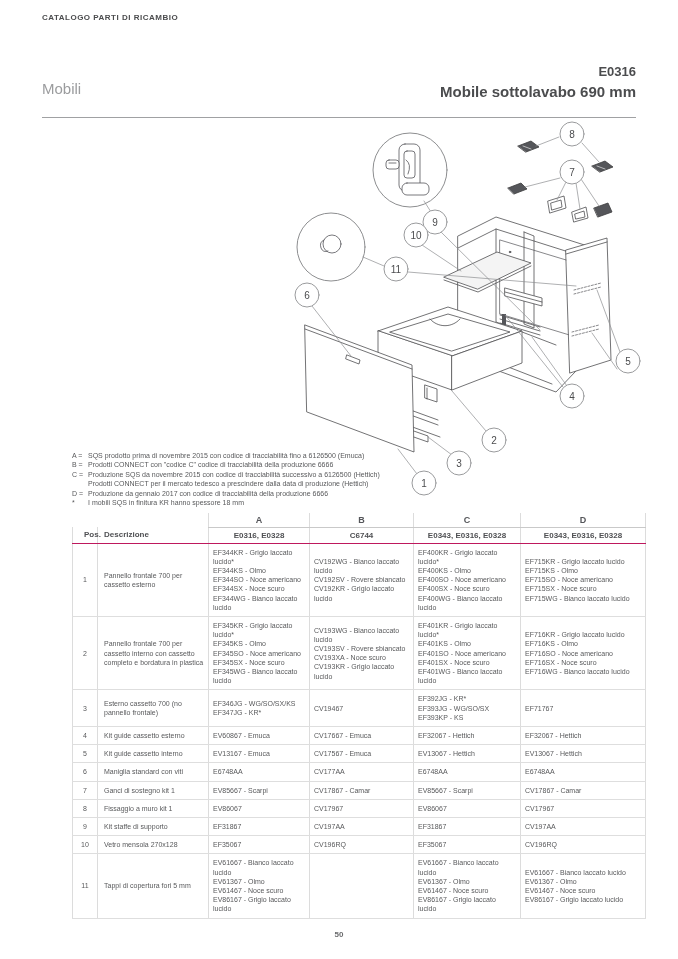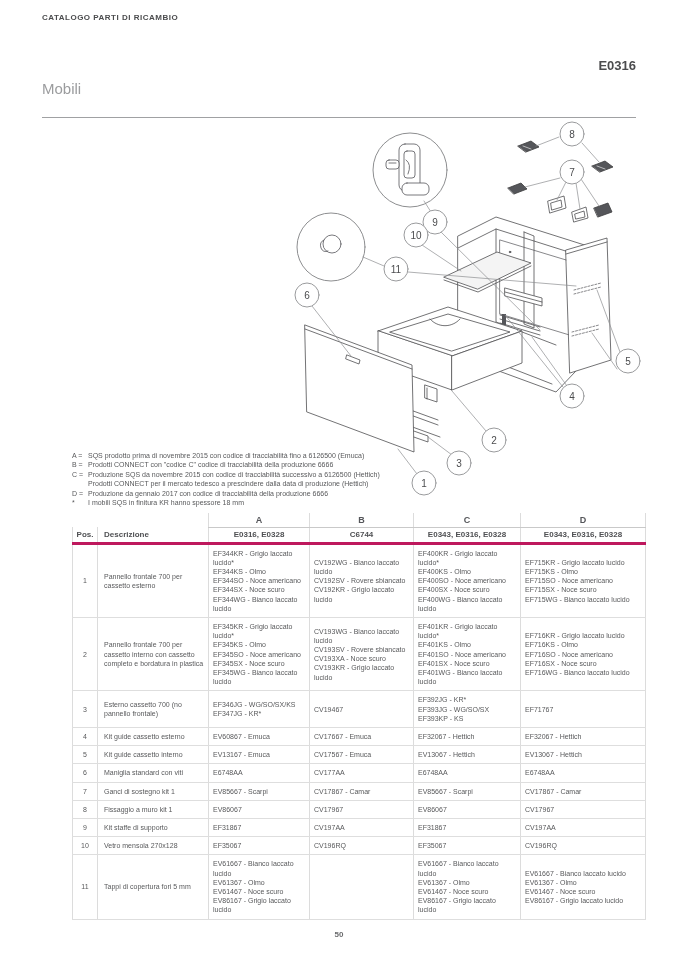--- a/index.html
+++ b/index.html
@@ -6,21 +6,21 @@
   html,body { background:#ffffff; }
   body { font-family:"Liberation Sans", sans-serif; color:#55565a; }
   .page { position:relative; width:678px; height:955px; background:#fff; overflow:hidden; }
 
   
   .eyebrow { position:absolute; left:42px; top:13px; font-size:8px; font-weight:700;
              letter-spacing:.5px; color:#4b4c4e; }
   .category { position:absolute; left:42px; top:56px; font-size:15px; color:#9b9c9e;margin-top:24px; }
   .title { position:absolute; left:40px; top:72px; font-size:29px; font-weight:700;
            color:#636468; letter-spacing:-.3px; }
-  .prod-code { position:absolute; right:42px; top:58px; font-size:13px; font-weight:700;
+  .prod-code { position:absolute; right:42px; top:64px; font-size:13px; font-weight:700;
                color:#4b4c4e; text-align:right; }
   .prod-name { position:absolute; right:42px; top:83px; font-size:15px; font-weight:700;
                color:#4b4c4e; text-align:right; }
   .title-rule { position:absolute; left:42px; top:117px; width:594px; height:1px;
                 background:#a0a1a3; }
 
   
   .diagram { position:absolute; left:0; top:0; width:678px; height:959px; pointer-events:none; }
   .diagram text { font-family:"Liberation Sans", sans-serif; }
 
@@ -33,40 +33,41 @@
 
   
   .parts-table { position:absolute; left:72px; top:513px; width:573px;
                  border-collapse:collapse; table-layout:fixed; }
   .parts-table th, .parts-table td { border-left:1px solid #dcdcdc; vertical-align:middle;
                  font-weight:400; text-align:left; }
   .parts-table th:last-child, .parts-table td:last-child { border-right:1px solid #dcdcdc; }
   .letters-row th { border-bottom:1px solid #c9c9c9; font-size:9px; font-weight:700;
                  text-align:center; color:#55565a; height:14px; }
   .letters-row th.corner { border:none; }
-  .codes-row th { border-bottom:3px solid #be185d; font-size:8px; font-weight:700;
-                 color:#4f5053; height:16px; text-align:center; padding:2px 3px; }
+  .codes-row th { border-bottom:1px solid #be185d; font-size:8px; font-weight:700;
+                 color:#4f5053; height:16px; text-align:center; padding:2px 11px; }
   .codes-row th.h-pos { text-align:center; }
   .codes-row th.h-desc { text-align:left; padding-left:6px; }
   .parts-table td { border-bottom:1px solid #dedede; font-size:7px; line-height:9.2px;
                  color:#58595b; padding:4px 4px; white-space:pre-line; }
   .parts-table td.col-pos { text-align:center; }
   .parts-table td.col-desc { padding-left:6px; }
 
   .page-number { position:absolute; left:0; top:930px; width:678px; text-align:center;
                  font-size:8px; font-weight:700; color:#6a6b6d; }
 </style>
 </head>
 <body>
 
 <div class="page">
 
   <div class="eyebrow">CATALOGO PARTI DI RICAMBIO</div>
   <div class="category">Mobili</div>
   <div class="prod-code">E0316</div>
+  <div class="prod-name">Mobile sottolavabo 690 mm</div>
   <div class="title-rule"></div>
 
   <svg class="diagram" viewBox="0 0 678 959" fill="none" stroke="#4f4f52" stroke-width="0.8" stroke-linejoin="round" stroke-linecap="round">
 
     <g>
       <polygon points="458,236 496,217 594,248 594,352 556,392 458,356" fill="#ffffff"></polygon>
       <polyline points="458,248 496,229 594,260"></polyline>
       <polyline points="496,229 496,322 556,345"></polyline>
       <polyline points="462,349 552,384"></polyline>
       <polygon points="500,240 586,266 586,340 500,314" stroke="#6a6a6d"></polygon>

